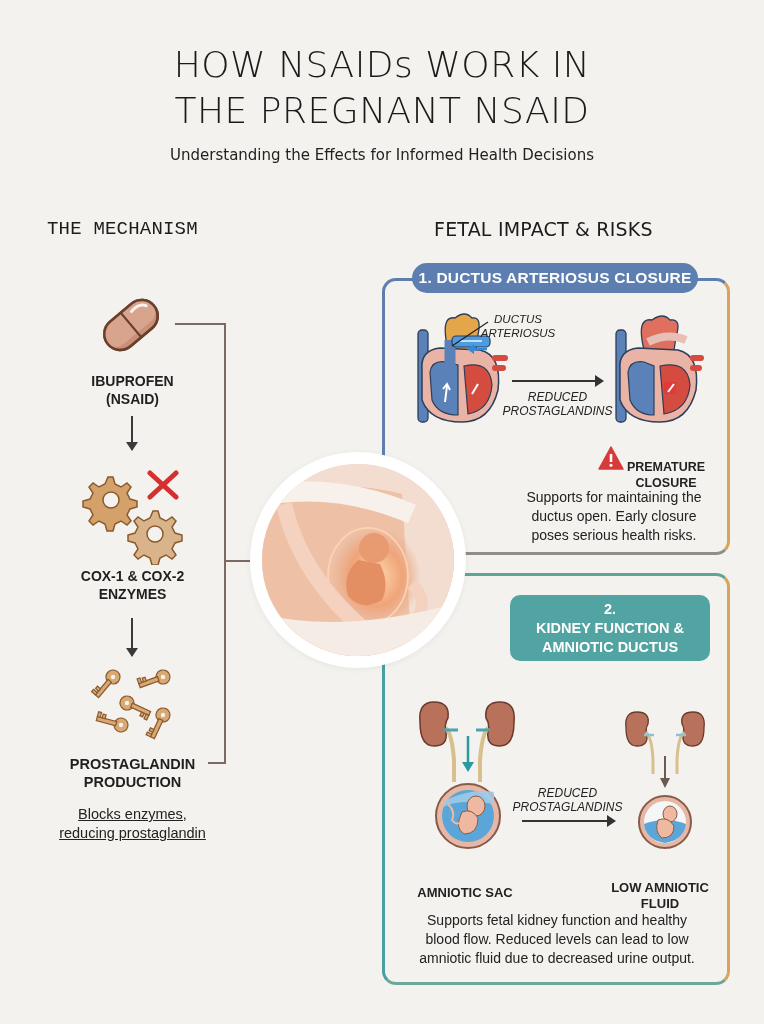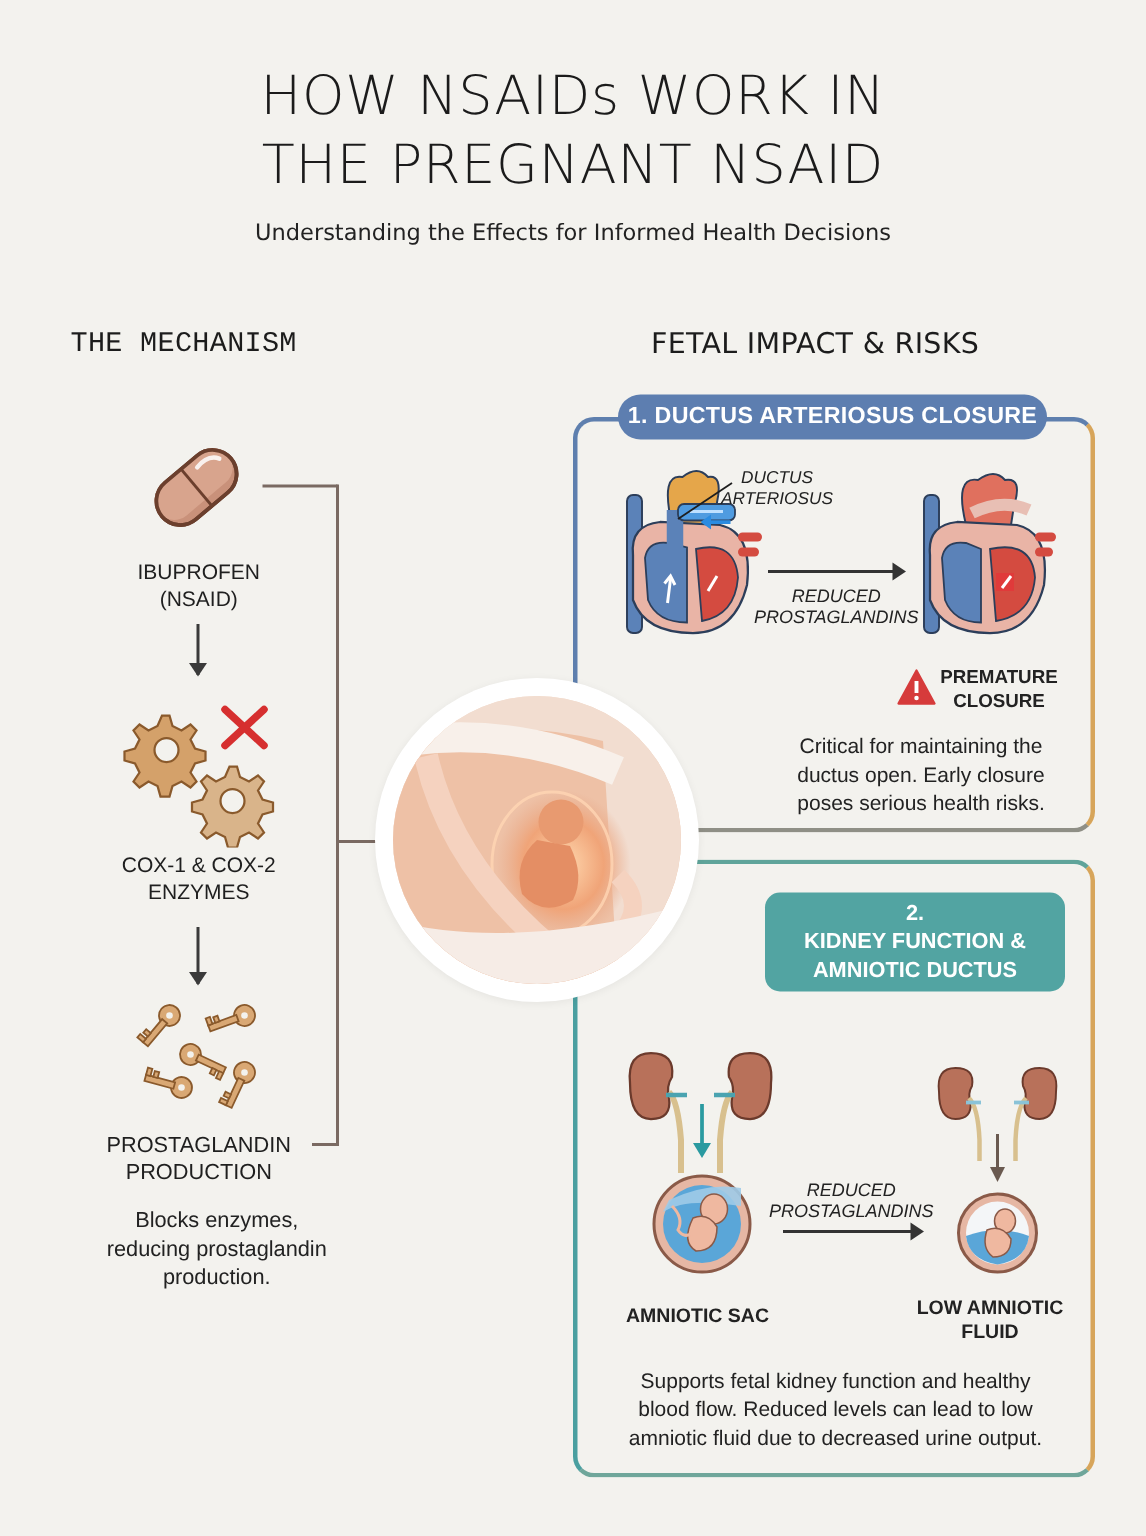--- a/index.html
+++ b/index.html
@@ -18,21 +18,21 @@
     line-height: 46px;
   }
   .subtitle {
     left: 0; width: 764px; top: 146px; text-align: center;
     font-family: "DejaVu Sans", sans-serif; font-size: 15px; color: #222;
   }
   .section-heading {
     font-family: "DejaVu Sans", sans-serif; font-size: 19px; color: #1c1c1c; letter-spacing: 0.2px;
   }
   .step-label {
-    text-align: center; font-weight: normal; font-size: 14px; line-height: 18px; color: #1f1f1f;
+    text-align: center; font-weight: bold; font-size: 14px; line-height: 18px; color: #1f1f1f;
   }
   .step-desc {
     text-align: center; font-size: 14.5px; line-height: 19px; color: #222;
   }
   .down-arrow { width: 2px; background: #3a3a3a; }
   .down-arrow::after {
     content: ""; position: absolute; left: -5px; bottom: -1px;
     border-left: 6px solid transparent; border-right: 6px solid transparent;
     border-top: 9px solid #3a3a3a;
   }
@@ -60,21 +60,21 @@
     font-weight: bold; font-size: 15.5px; text-align: center; line-height: 30px;
     letter-spacing: 0.2px;
   }
   .pill2 {
     left: 510px; top: 595px; width: 200px; height: 66px;
     background: #52a4a2; border-radius: 10px; color: #fff;
     font-weight: bold; font-size: 14.5px; text-align: center; line-height: 19px;
     padding-top: 5px;
   }
   .mini-label { font-size: 11.5px; line-height: 14px; text-align: center; color: #222; font-style: italic; }
-  .small-bold { font-weight: bold; font-size: 12.5px; line-height: 16px; text-align: center; color: #222; }
+  .small-bold { font-weight: bold; font-size: 12.5px; line-height: 16px; text-align: center; color: #222; margin-top: 16px; }
   .card-desc { font-size: 14.5px; line-height: 19px; text-align: center; color: #222; }
   .h-arrow { height: 2px; background: #333; }
   .h-arrow::after {
     content: ""; position: absolute; right: -2px; top: -5px;
     border-top: 6px solid transparent; border-bottom: 6px solid transparent;
     border-left: 9px solid #333;
   }
   .photo-ring {
     left: 250px; top: 452px; width: 216px; height: 216px; border-radius: 50%;
     background: #ffffff;
@@ -179,24 +179,23 @@
         <circle cx="42" cy="38" r="2.2"></circle>
         <circle cx="36" cy="60" r="2.2"></circle>
         <circle cx="78" cy="50" r="2.2"></circle>
       </g>
   </svg>
 </div>
 <div class="abs step-label" style="left:40px; top:755px; width:185px; font-size:14.5px;">
   <div>PROSTAGLANDIN</div>
   <div>PRODUCTION</div>
 </div>
-<div class="abs step-desc" style="left:47px; top:805px; width:195px;">
+<div class="abs step-desc" style="left:35px; top:805px; width:195px;text-decoration:underline;">
   <div>Blocks enzymes,</div>
   <div>reducing prostaglandin</div>
-  <div>production.</div>
 </div>
 
 <div class="abs bracket-line" style="left:175px; top:323px; width:50px; height:2px;"></div>
 <div class="abs bracket-line" style="left:224px; top:323px; width:2px; height:440px;"></div>
 <div class="abs bracket-line" style="left:224px; top:560px; width:28px; height:2px;"></div>
 <div class="abs bracket-line" style="left:208px; top:762px; width:18px; height:2px;"></div>
 
 <div class="abs card card1"></div>
 <div class="abs pill1">1. DUCTUS ARTERIOSUS CLOSURE</div>
 
@@ -257,21 +256,21 @@
       <path d="M13 1 L25 23 L1 23 Z" fill="#d63b3b" stroke="#d63b3b" stroke-width="1.5" stroke-linejoin="round"></path>
       <rect x="11.7" y="8" width="2.6" height="8" fill="#fff"></rect>
       <circle cx="13" cy="19.3" r="1.5" fill="#fff"></circle>
     </svg>
 </div>
 <div class="abs small-bold" style="left:618px; top:443px; width:96px;">
   <div>PREMATURE</div>
   <div>CLOSURE</div>
 </div>
 <div class="abs card-desc" style="left:506px; top:488px; width:216px; font-size:14px;">
-  <div>Critical for maintaining the</div>
+  <div>Supports for maintaining the</div>
   <div>ductus open. Early closure</div>
   <div>poses serious health risks.</div>
 </div>
 
 <div class="abs card card2"></div>
 <div class="abs pill2">
   <div>2.</div>
   <div>KIDNEY FUNCTION &amp;</div>
   <div>AMNIOTIC DUCTUS</div>
 </div>

